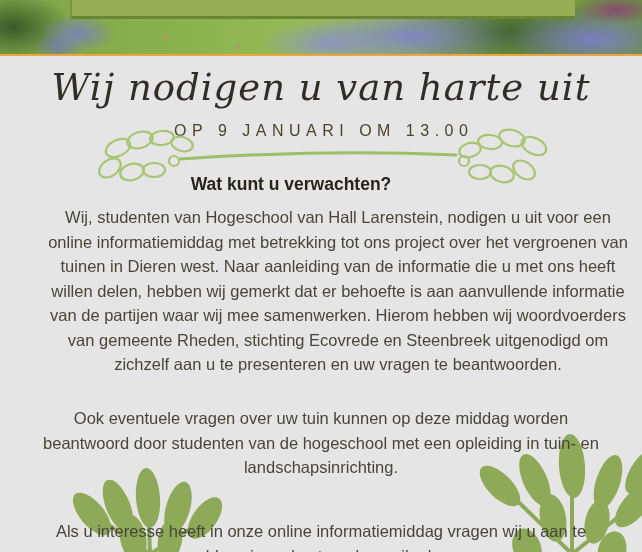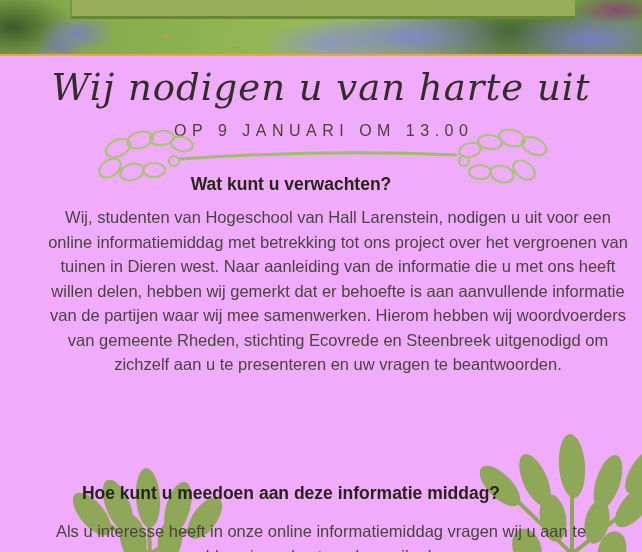--- a/index.html
+++ b/index.html
@@ -29,21 +29,21 @@
   .green-bar{
     position:absolute;top:0;left:70px;width:503px;height:16px;
     background:#97AD56;
     border-bottom:3px solid #6A8634;
     border-left:2px solid #7D9442;
   }
 
   
   .content{
     position:absolute;top:54px;left:0;width:642px;height:498px;
-    background:#f0abfc;border-top:2px solid #ECA63E;box-sizing:border-box;
+    background:#e5e5e5;border-top:2px solid #ECA63E;box-sizing:border-box;
   }
   .title{
     position:absolute;top:10px;left:0;width:642px;margin:0;
     text-align:center;
     font-family:"DejaVu Serif", serif;font-style:italic;font-weight:500;
     font-size:37px;letter-spacing:1px;color:#312E27;
   }
   .date{
     position:absolute;top:66px;left:0;width:642px;
     text-align:center;
@@ -134,20 +134,20 @@
           <ellipse cx="414" cy="50" rx="12" ry="8" transform="rotate(15 414 50)"></ellipse>
           <ellipse cx="436" cy="46" rx="12" ry="8" transform="rotate(35 436 46)"></ellipse>
           <circle cx="376" cy="37" r="5"></circle>
         </g>
       </svg>
 
       <h2 class="heading h-what">Wat kunt u verwachten?</h2>
 
       <p class="para p-main">Wij, studenten van Hogeschool van Hall Larenstein, nodigen u uit voor een online informatiemiddag met betrekking tot ons project over het vergroenen van tuinen in Dieren west. Naar aanleiding van de informatie die u met ons heeft willen delen, hebben wij gemerkt dat er behoefte is aan aanvullende informatie van de partijen waar wij mee samenwerken. Hierom hebben wij woordvoerders van gemeente Rheden, stichting Ecovrede en Steenbreek uitgenodigd om zichzelf aan u te presenteren en uw vragen te beantwoorden.</p>
 
+      <p class="para p-garden">Ook eventuele vragen over uw tuin kunnen op deze middag worden beantwoord door studenten van de hogeschool met een opleiding in tuin- en landschapsinrichting.</p>
 
-      <h2 class="heading h-how">Hoe kunt u meedoen aan deze informatie middag?</h2>
 
       <p class="para p-signup">Als u interesse heeft in onze online informatiemiddag vragen wij u aan te melden via onderstaand e-mail adres:</p>
 
     </div>
   </div>
 </div>
 
 </body></html>

